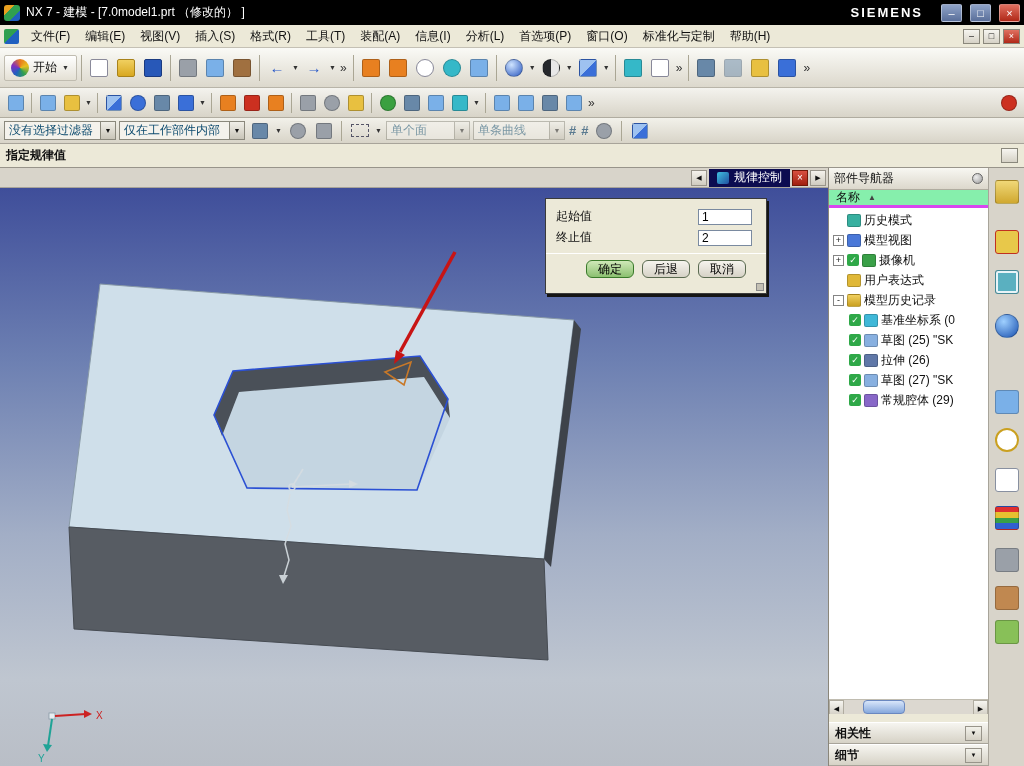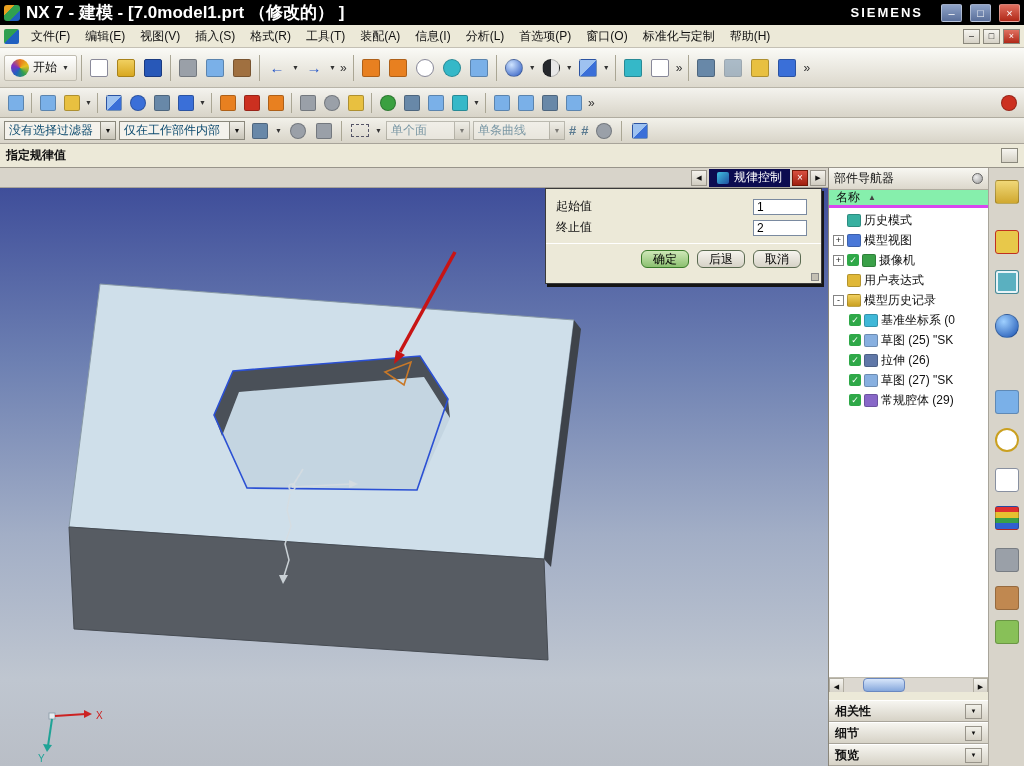--- a/index.html
+++ b/index.html
@@ -1,20 +1,20 @@
 <!DOCTYPE html>
 <html><head>
 <meta charset="utf-8">
 <style>
 *{box-sizing:border-box;margin:0;padding:0}
 body{width:1024px;height:766px;overflow:hidden;font-family:"Liberation Sans","DejaVu Sans",sans-serif;font-size:12px;background:#d4d0c8;color:#111}
 
 .titlebar{height:25px;background:#000;color:#fff;display:flex;align-items:center;padding:0 4px;gap:6px}
 .appico{width:16px;height:16px;border-radius:3px;background:linear-gradient(135deg,#e8a020 0 33%,#30a050 33% 66%,#2060c0 66% 100%)}
-.ttext{font-weight:bold;font-size:17px;white-space:nowrap}
+.ttext{font-weight:normal;font-size:12px;white-space:nowrap}
 .tspace{flex:1}
 .brand{font-weight:bold;letter-spacing:2px;font-size:13px;margin-right:10px}
 .winbtn{width:21px;height:18px;display:flex;align-items:center;justify-content:center;font-size:11px;color:#fff;border:1px solid rgba(255,255,255,.4);border-radius:2px;background:linear-gradient(#8fa3c8,#5a6f9a);margin-left:2px}
 .winbtn.close{background:linear-gradient(#e07060,#b02818)}
 
 .menubar{height:23px;background:#ece9d8;display:flex;align-items:center;border-bottom:1px solid #c4c0b4;padding:0 4px;gap:1px}
 .mico{width:15px;height:15px;border-radius:2px;margin-right:4px;background:linear-gradient(135deg,#30a050 0 50%,#2060c0 50% 100%)}
 .mitem{padding:2px 7px;white-space:nowrap}
 .mdib{width:17px;height:15px;border:1px solid #8a887c;background:linear-gradient(#f6f5f0,#d6d2c6);font-size:9px;line-height:13px;text-align:center;margin-left:2px}
 .mdib.close{background:linear-gradient(#e07060,#b02818);color:#fff}
@@ -57,21 +57,21 @@
 .main{display:flex;height:598px}
 .vpcol{width:828px;display:flex;flex-direction:column;position:relative;flex:none}
 .dlgrail{height:20px;background:#d8d4ca;border-bottom:1px solid #a8a49a;display:flex;justify-content:flex-end;align-items:center;padding:0 2px;gap:2px}
 .railbtn{width:16px;height:16px;border:1px solid #98948a;background:linear-gradient(#f4f2ec,#d0ccc0);font-size:7px;text-align:center;line-height:14px;flex:none}
 .railbtn.close{background:linear-gradient(#d85040,#a02010);color:#fff;font-size:10px;border-color:#701808}
 .railtitle{height:18px;background:#0c0c50;color:#fff;display:flex;align-items:center;gap:5px;padding:0 8px;font-size:12px}
 .railico{width:12px;height:12px;border-radius:2px;background:linear-gradient(135deg,#40c0e0,#2050a0)}
 .vpsvg{flex:1}
 .vpsvg svg{display:block}
 
-.dialog{position:absolute;left:545px;top:20px;width:277px;height:96px;background:#ece9d8;border:1px solid #3a3a3a;box-shadow:2px 3px 0 #151515;padding:7px 8px 0 10px;z-index:5}
+.dialog{position:absolute;left:545px;top:30px;width:222px;height:96px;background:#ece9d8;border:1px solid #3a3a3a;box-shadow:2px 3px 0 #151515;padding:7px 8px 0 10px;z-index:5}
 .drow{display:flex;align-items:center;height:21px}
 .drow label{flex:1;font-size:12px}
 .din{width:54px;height:16px;border:1px solid #7a8aa0;font-size:12px;padding:0 3px;margin-right:6px;background:#fff;font-family:inherit}
 .dsep{height:1px;background:#b8b4a8;border-bottom:1px solid #fff;margin:5px -8px 6px -10px}
 .dbtns{display:flex;justify-content:flex-end;gap:8px;padding-right:12px}
 .dbtn{min-width:48px;height:18px;border:1px solid #5a6a50;background:linear-gradient(#f6f4ee,#d6d2c6);font-size:12px;padding:0 6px;border-radius:6px;font-family:inherit}
 .dbtn.ok{background:linear-gradient(#cfe8b8,#8cc070);border-color:#3a7a2a}
 .dgrip{position:absolute;right:2px;bottom:2px;width:8px;height:8px;background:#c4c0b4;border:1px solid #888}
 
 .nav{width:160px;background:#ece9d8;border-left:1px solid #8a867a;display:flex;flex-direction:column;flex:none}
@@ -518,24 +518,20 @@
     </div>
     <div class="navgap"></div>
     <div class="navsec">
       <span>相关性</span>
       <span class="secbtn">▼</span>
     </div>
     <div class="navsec">
       <span>细节</span>
       <span class="secbtn">▼</span>
     </div>
-    <div class="navsec">
-      <span>预览</span>
-      <span class="secbtn">▼</span>
-    </div>
   </div>
 
   <div class="rstrip">
     <span class="ricon r-asm"></span>
     <span class="ricon r-con"></span>
     <span class="ricon r-part"></span>
     <span class="ricon r-web"></span>
     <span class="ricon r-reuse"></span>
     <span class="ricon r-hist"></span>
     <span class="ricon r-proc"></span>

